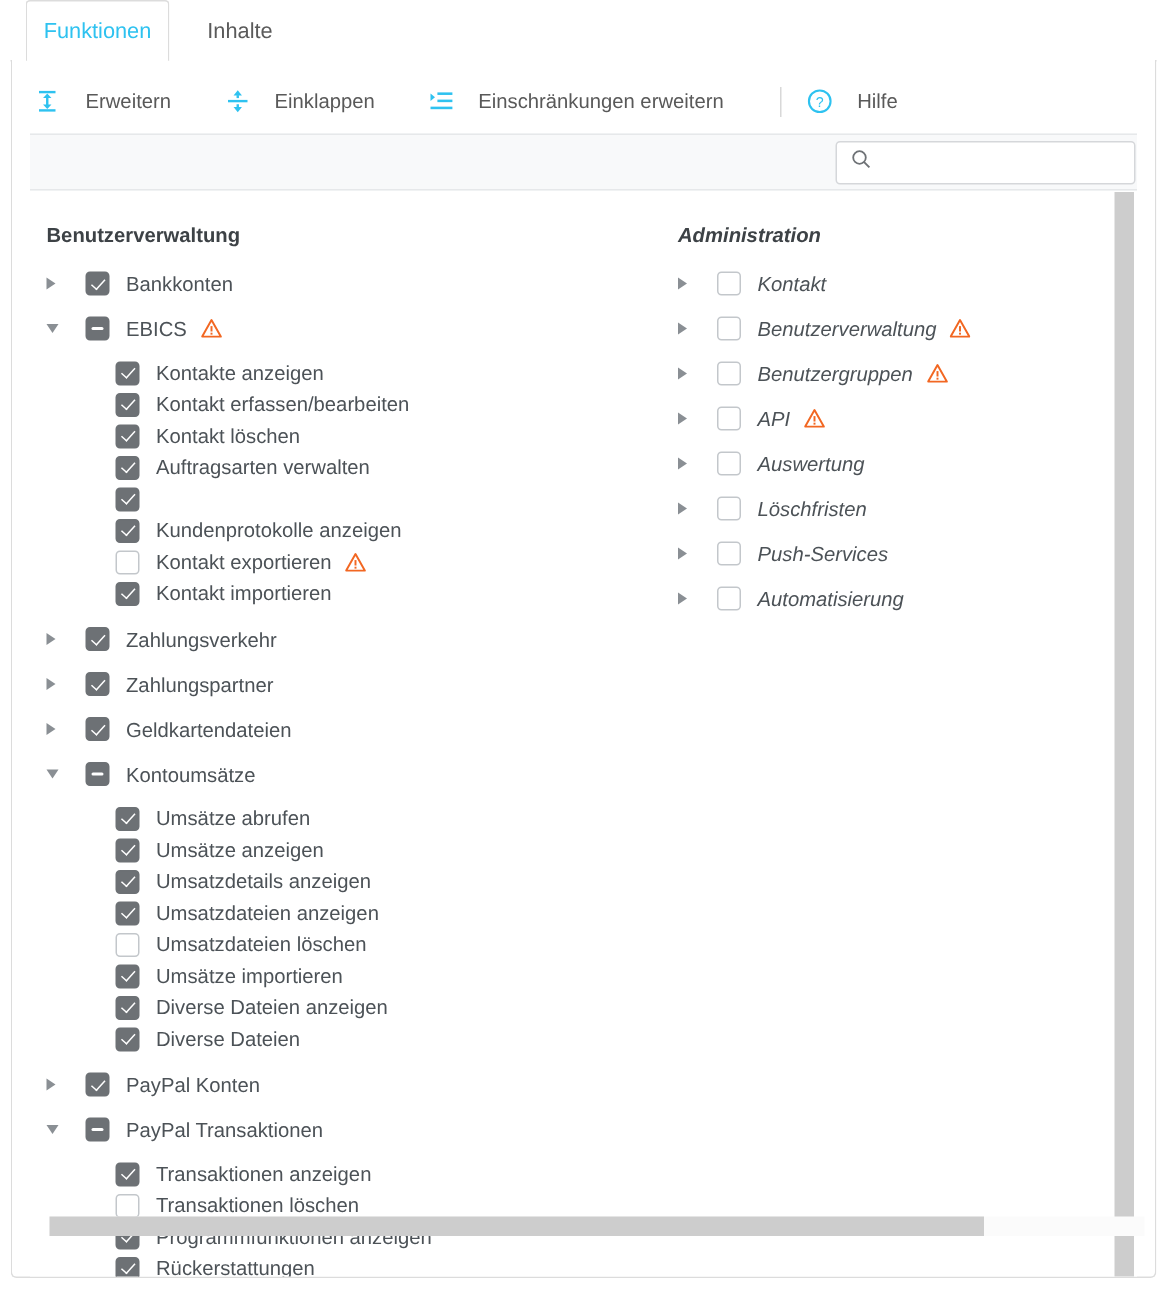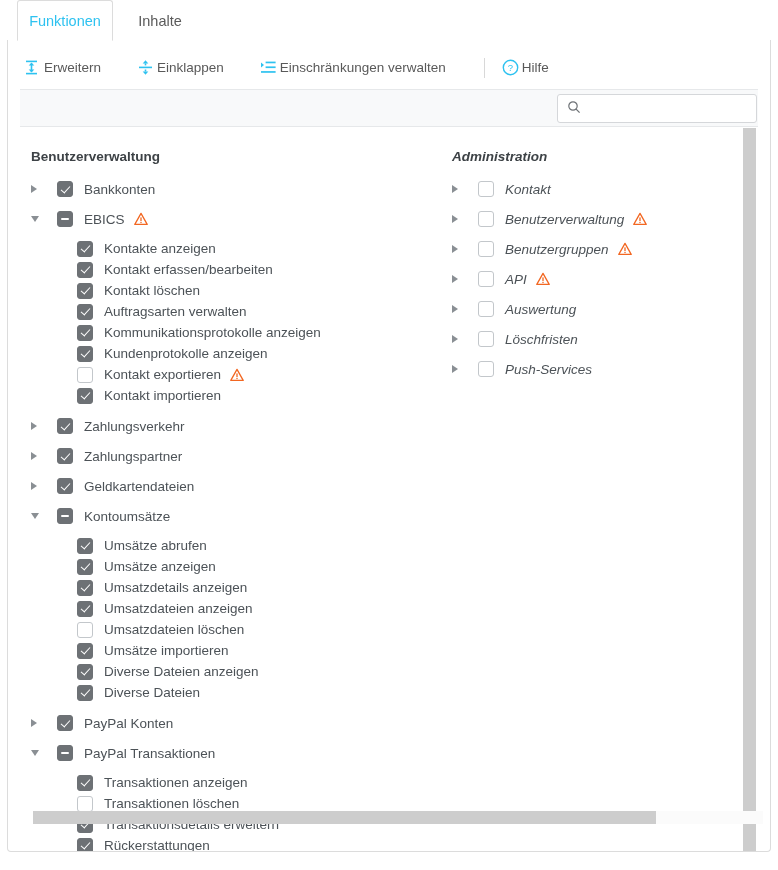--- a/index.html
+++ b/index.html
@@ -70,21 +70,21 @@
     position: absolute;
     left: 0; top: 11px;
     width: 762px; height: 33px;
     display: flex;
     align-items: center;
     padding-left: 16px;
   }
   .tbtn {
     display: flex;
     align-items: center;
-    gap: 3px;
+    gap: 16px;
     height: 26px;
     padding: 0 14px 0 0;
     margin-right: 22px;
     font-size: 13.5px;
     color: #595959;
     cursor: pointer;
     white-space: nowrap;
   }
   .tbtn .ic { display: block; width: 17px; height: 17px; flex: none; }
   .tb-divider {
@@ -306,21 +306,21 @@
 
       <div class="tbtn">
         <span class="ic">
           <svg viewBox="0 0 17 17" width="17" height="17">
             <path d="M1 3.4 L4 5.9 L1 8.4 Z" fill="#2ec2f0"></path>
             <rect x="5.6" y="2.6" width="10" height="1.7" fill="#2ec2f0"></rect>
             <rect x="5.6" y="7.4" width="10" height="1.7" fill="#2ec2f0"></rect>
             <rect x="1" y="12.1" width="14.6" height="1.7" fill="#2ec2f0"></rect>
           </svg>
         </span>
-        <span>Einschränkungen verwalten</span>
+        <span>Einschränkungen erweitern</span>
       </div>
 
       <div class="tb-divider"></div>
 
       <div class="tbtn">
         <span class="ic">
           <svg viewBox="0 0 17 17" width="17" height="17">
             <circle cx="8.5" cy="8.5" r="7.2" fill="none" stroke="#2ec2f0" stroke-width="1.4"></circle>
             <text x="8.5" y="12.2" text-anchor="middle" font-family="Liberation Sans, sans-serif" font-size="9.5" fill="#2ec2f0">?</text>
           </svg>
@@ -388,21 +388,20 @@
             <div class="row child">
               <span class="indent"></span>
               <span class="indent" style="width: 20px;"></span>
               <span class="cb on"></span>
               <span class="lbl">Auftragsarten verwalten</span>
             </div>
             <div class="row child">
               <span class="indent"></span>
               <span class="indent" style="width: 20px;"></span>
               <span class="cb on"></span>
-              <span class="lbl">Kommunikationsprotokolle anzeigen</span>
             </div>
             <div class="row child">
               <span class="indent"></span>
               <span class="indent" style="width: 20px;"></span>
               <span class="cb on"></span>
               <span class="lbl">Kundenprotokolle anzeigen</span>
             </div>
             <div class="row child">
               <span class="indent"></span>
               <span class="indent" style="width: 20px;"></span>
@@ -525,21 +524,21 @@
             <div class="row child">
               <span class="indent"></span>
               <span class="indent" style="width: 20px;"></span>
               <span class="cb off"></span>
               <span class="lbl">Transaktionen löschen</span>
             </div>
             <div class="row child">
               <span class="indent"></span>
               <span class="indent" style="width: 20px;"></span>
               <span class="cb on"></span>
-              <span class="lbl">Transaktionsdetails erweitern</span>
+              <span class="lbl">Programmfunktionen anzeigen</span>
             </div>
             <div class="row child">
               <span class="indent"></span>
               <span class="indent" style="width: 20px;"></span>
               <span class="cb on"></span>
               <span class="lbl">Rückerstattungen</span>
             </div>
           </div>
       </div>
       <div class="col" id="colRight">
@@ -609,20 +608,28 @@
               <span class="lbl">Löschfristen</span>
             </div>
             <div class="row group">
               <span class="arrow closed">
                 <i></i>
               </span>
               <span style="width: 10px; flex: 0 0 auto;"></span>
               <span class="cb off"></span>
               <span class="lbl">Push-Services</span>
             </div>
+            <div class="row group">
+              <span class="arrow closed">
+                <i></i>
+              </span>
+              <span style="width: 10px; flex: 0 0 auto;"></span>
+              <span class="cb off"></span>
+              <span class="lbl">Automatisierung</span>
+            </div>
           </div>
       </div>
     </div>
 
     <div class="vscroll-track">
       <div class="vscroll-thumb" style="right:0;top:0;position:absolute;"></div>
     </div>
     <div class="hscroll-track">
       <div class="hscroll-thumb" style="left:0;bottom:0;position:absolute;"></div>
     </div>

